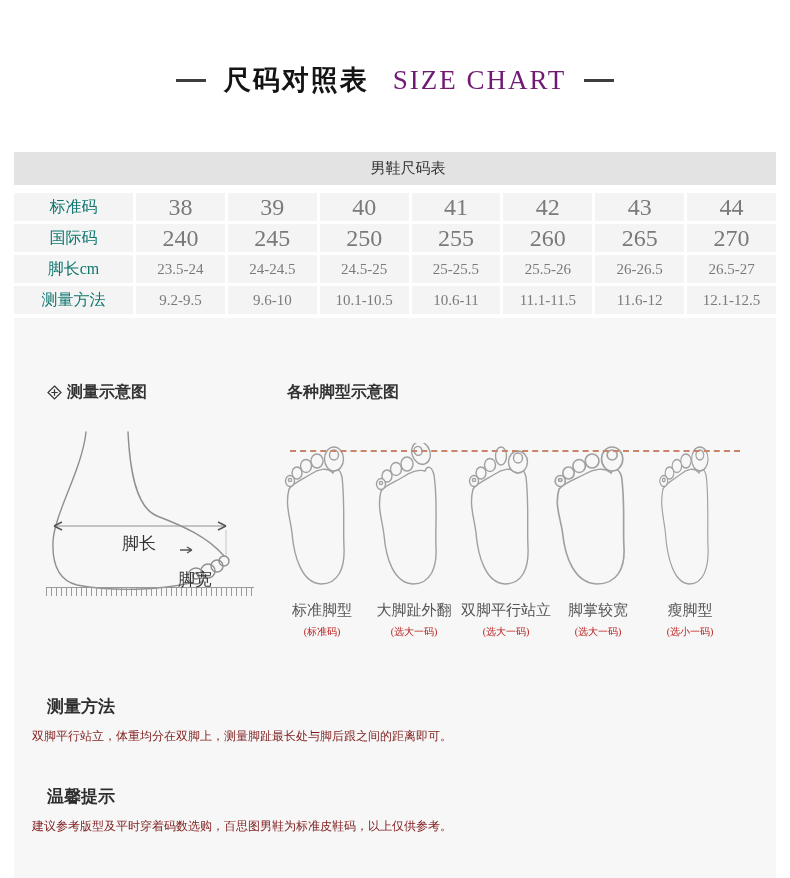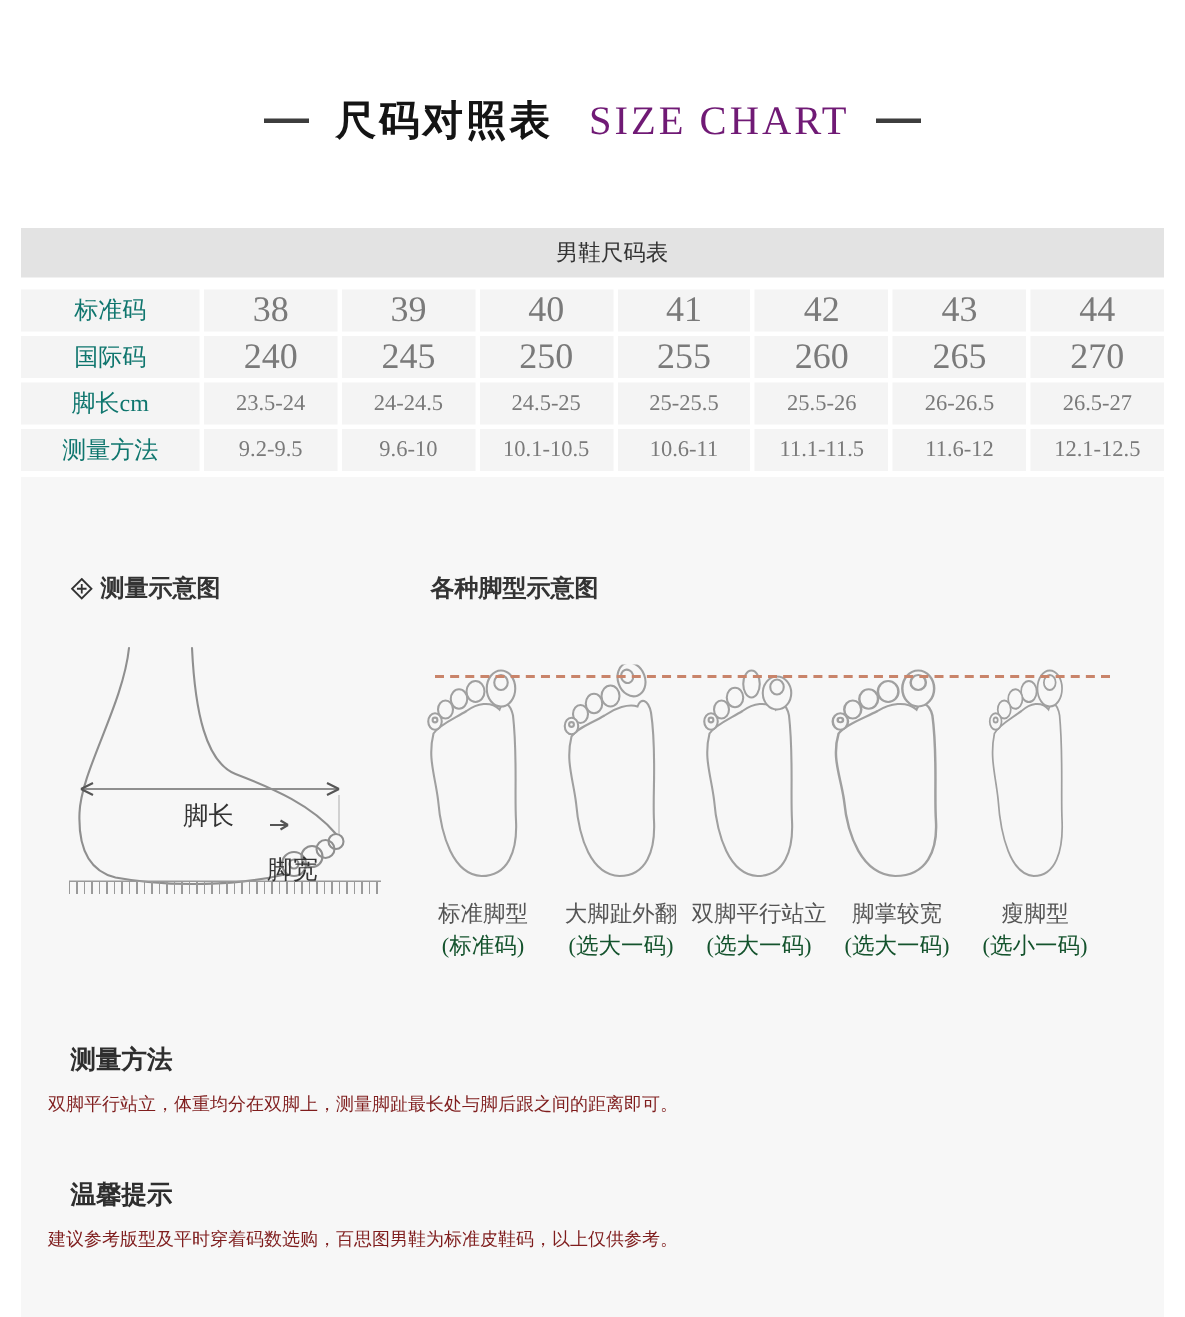--- a/index.html
+++ b/index.html
@@ -48,21 +48,21 @@
   .lab-wid { position:absolute; left:118px; top:138px; font-size:17px; color:#333;margin-left:20px; }
 
   
   .feet-area { position:absolute; left:262px; top:125px; width:480px; height:230px; }
   .dash-line { position:absolute; left:14px; top:7px; width:450px;
     border-top:2px dashed var(--dash-line,#c9846a); }
   .feet-row { display:flex; }
   .foot-col { width:92px; display:flex; flex-direction:column; align-items:center; }
   .foot-svg { width:88px; height:148px; }
   .foot-name { margin-top:9px; font-size:15px; color:#555; line-height:21px; text-align:center; white-space:nowrap; }
-  .foot-advice { font-size:15px; color:#14532d; line-height:21px; text-align:center; white-space:nowrap; }
+  .foot-advice { font-size:10px; color:#b91c1c; line-height:21px; text-align:center; white-space:nowrap; }
 
   
   .block-title { position:absolute; left:33px; font-size:17px; font-weight:bold; color:#2e2e2e; }
   .block-body  { position:absolute; left:18px; font-size:12px; color:#7f1d1d; }
   #method-title { top:377px; }
   #method-body  { top:410px; }
   #tips-title   { top:467px; }
   #tips-body    { top:500px; }
 
   .foot-outline { stroke:var(--foot-outline,#a0a0a0); fill:var(--panel-bg,#f7f7f7); stroke-width:1.4; }

